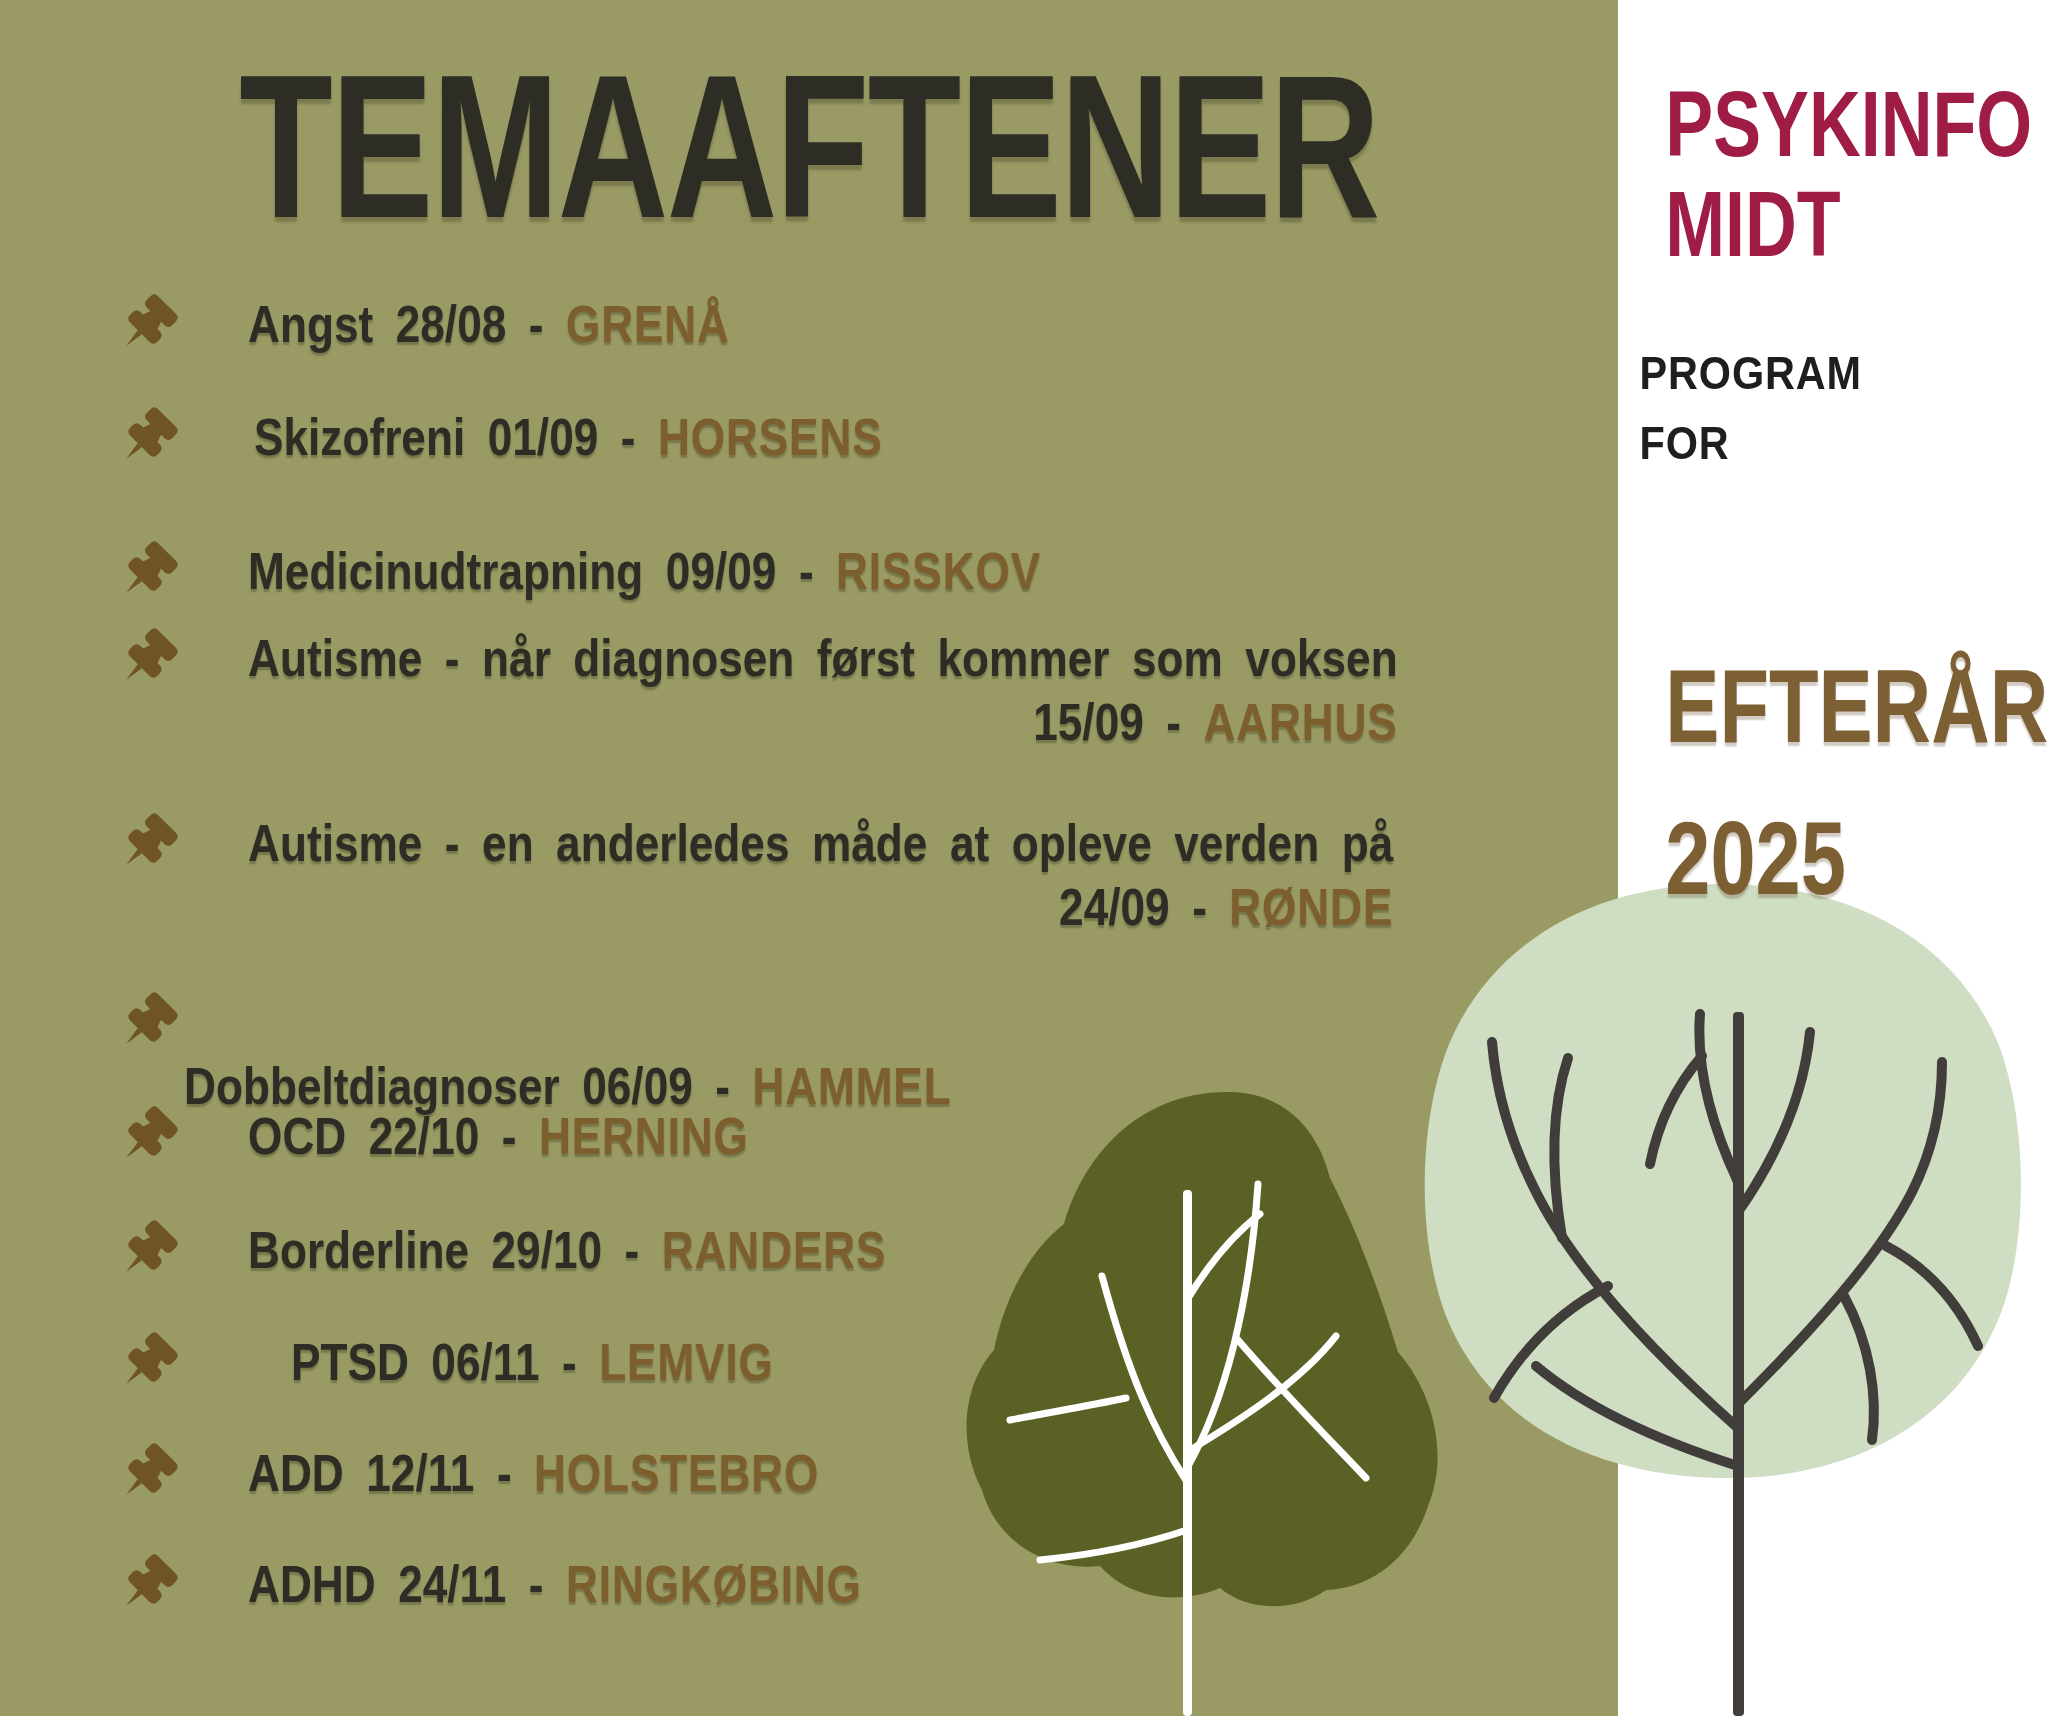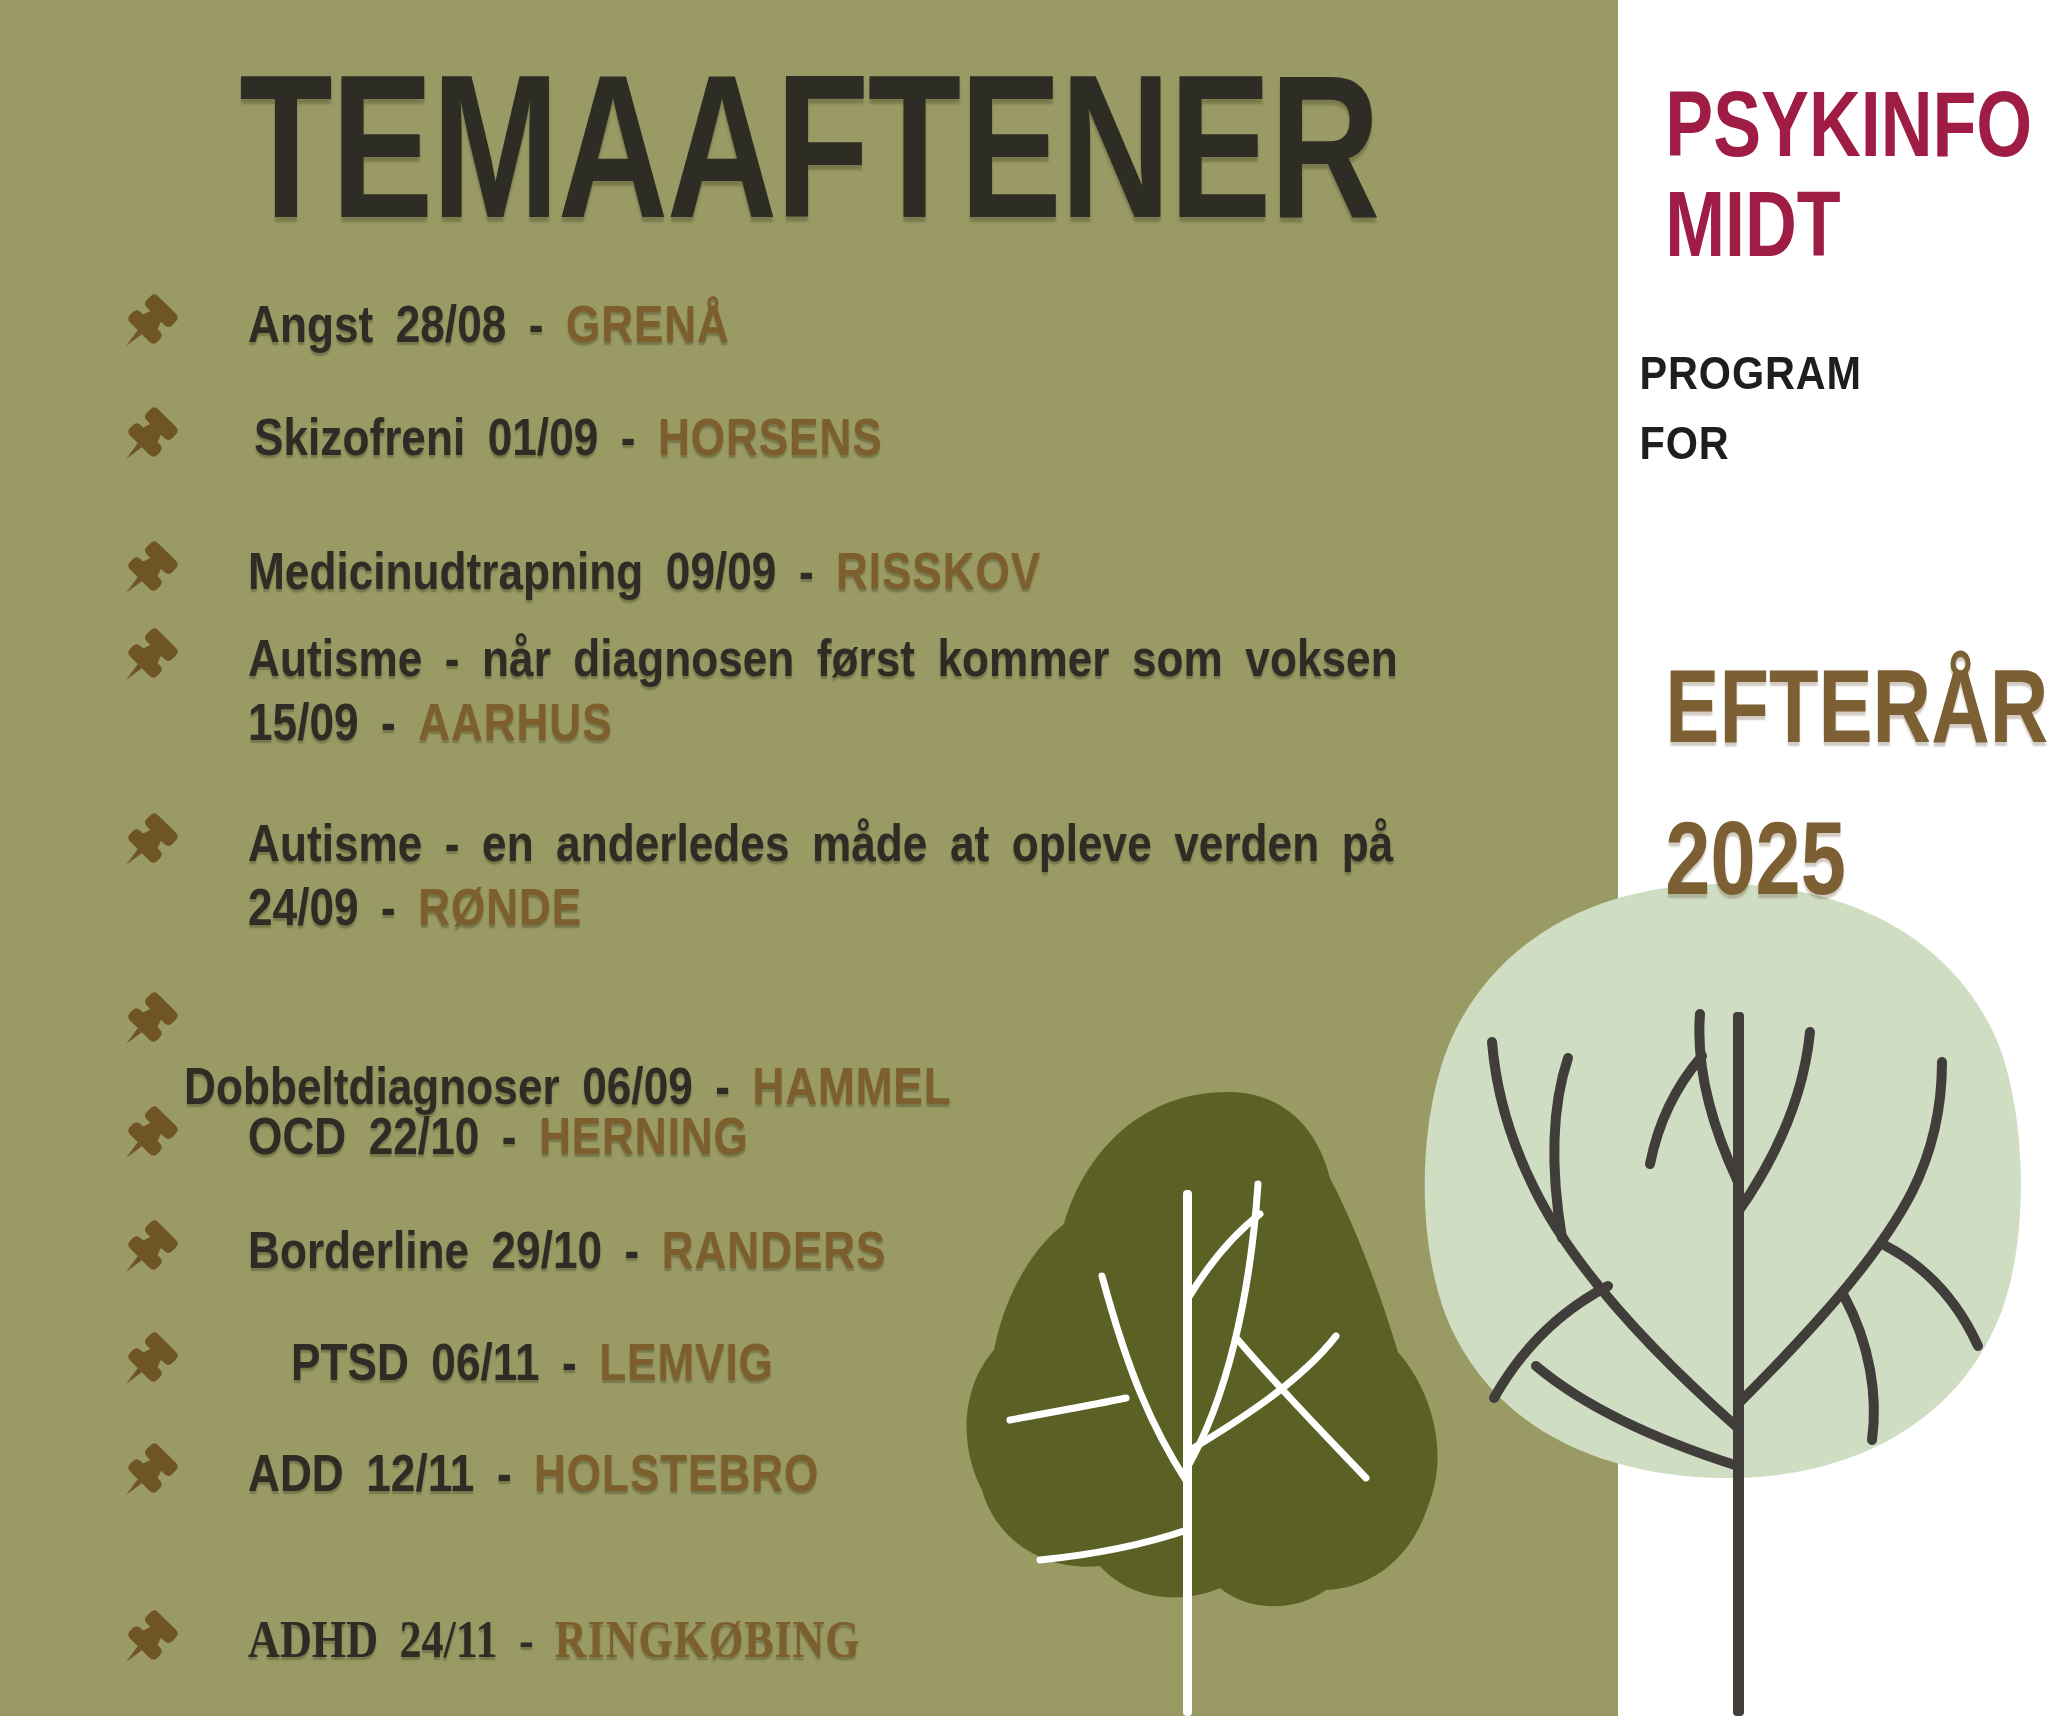--- a/index.html
+++ b/index.html
@@ -27,21 +27,21 @@
 
   .title{
     position:absolute;left:0;top:44px;width:1618px;margin:0;
     text-align:center;font-size:204px;line-height:1;font-weight:bold;
     color:var(--ink-dark,#2d2d26);letter-spacing:-2px;
     transform:scaleX(.75);
     text-shadow:0 5px 3px rgba(50,48,25,.30);
     white-space:nowrap;
   }
 
-  .events{position:absolute;left:0;top:0;width:1618px;height:1716px;}
+  .events{position:absolute;left:0;top:0;width:1618px;height:1716px;text-align:right;}
   .event-row{position:absolute;left:116px;display:flex;align-items:flex-start;}
   .pin{width:64px;height:64px;flex:none;}
   .pin path{fill:var(--pin-brown,#6f5526);}
   .event-text{margin-left:68px;}
   .event-line{
     font-size:52px;font-weight:bold;line-height:64px;white-space:nowrap;
     color:var(--ink-dark,#2d2d26);
     transform:scaleX(.85);transform-origin:0 50%;
     word-spacing:12px;
     text-shadow:0 3px 2px rgba(50,48,25,.35);
@@ -237,21 +237,21 @@
         <svg class="pin" viewBox="0 0 100 100" width="64" height="64">
       <g transform="rotate(45 50 50)">
         <path d="M31 8 L69 8 Q78 8 78 17 L78 24 Q78 33 69 33 L62 33 L66 45 L71 45 Q80 45 80 54 L80 59 Q80 68 71 68 L29 68 Q20 68 20 59 L20 54 Q20 45 29 45 L34 45 L38 33 L31 33 Q22 33 22 24 L22 17 Q22 8 31 8 Z"></path>
         <path d="M45.5 68 L50 98 L54.5 68 Z"></path>
       </g>
     </svg>
         <div class="event-text">
           <div class="event-line">ADD 12/11 - <span class="loc">HOLSTEBRO</span></div>
         </div>
       </div>
-      <div class="event-row" style="top: 1608px; font-family: Liberation Serif, serif;">
+      <div class="event-row" style="top: 1552px;">
         <svg class="pin" viewBox="0 0 100 100" width="64" height="64">
       <g transform="rotate(45 50 50)">
         <path d="M31 8 L69 8 Q78 8 78 17 L78 24 Q78 33 69 33 L62 33 L66 45 L71 45 Q80 45 80 54 L80 59 Q80 68 71 68 L29 68 Q20 68 20 59 L20 54 Q20 45 29 45 L34 45 L38 33 L31 33 Q22 33 22 24 L22 17 Q22 8 31 8 Z"></path>
         <path d="M45.5 68 L50 98 L54.5 68 Z"></path>
       </g>
     </svg>
         <div class="event-text">
           <div class="event-line">ADHD 24/11 - <span class="loc">RINGKØBING</span></div>
         </div>
       </div>

